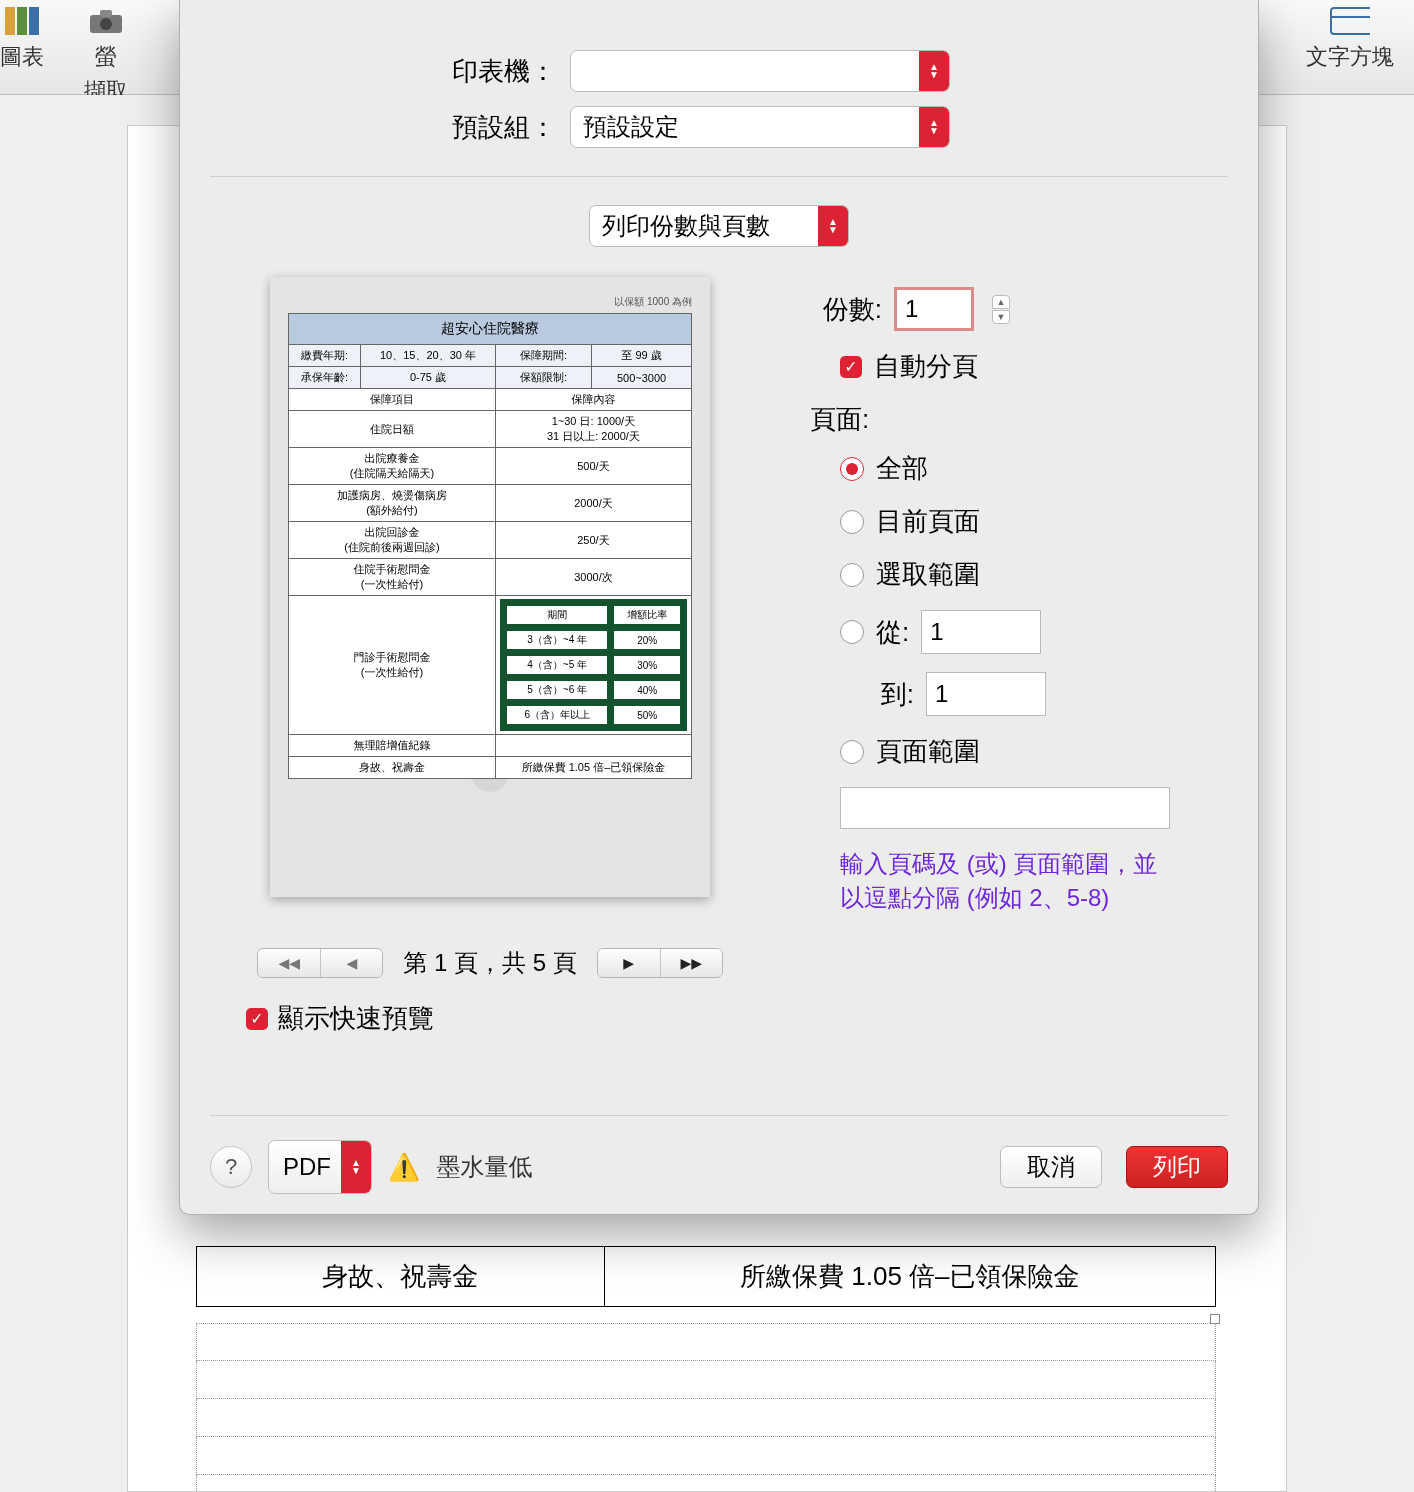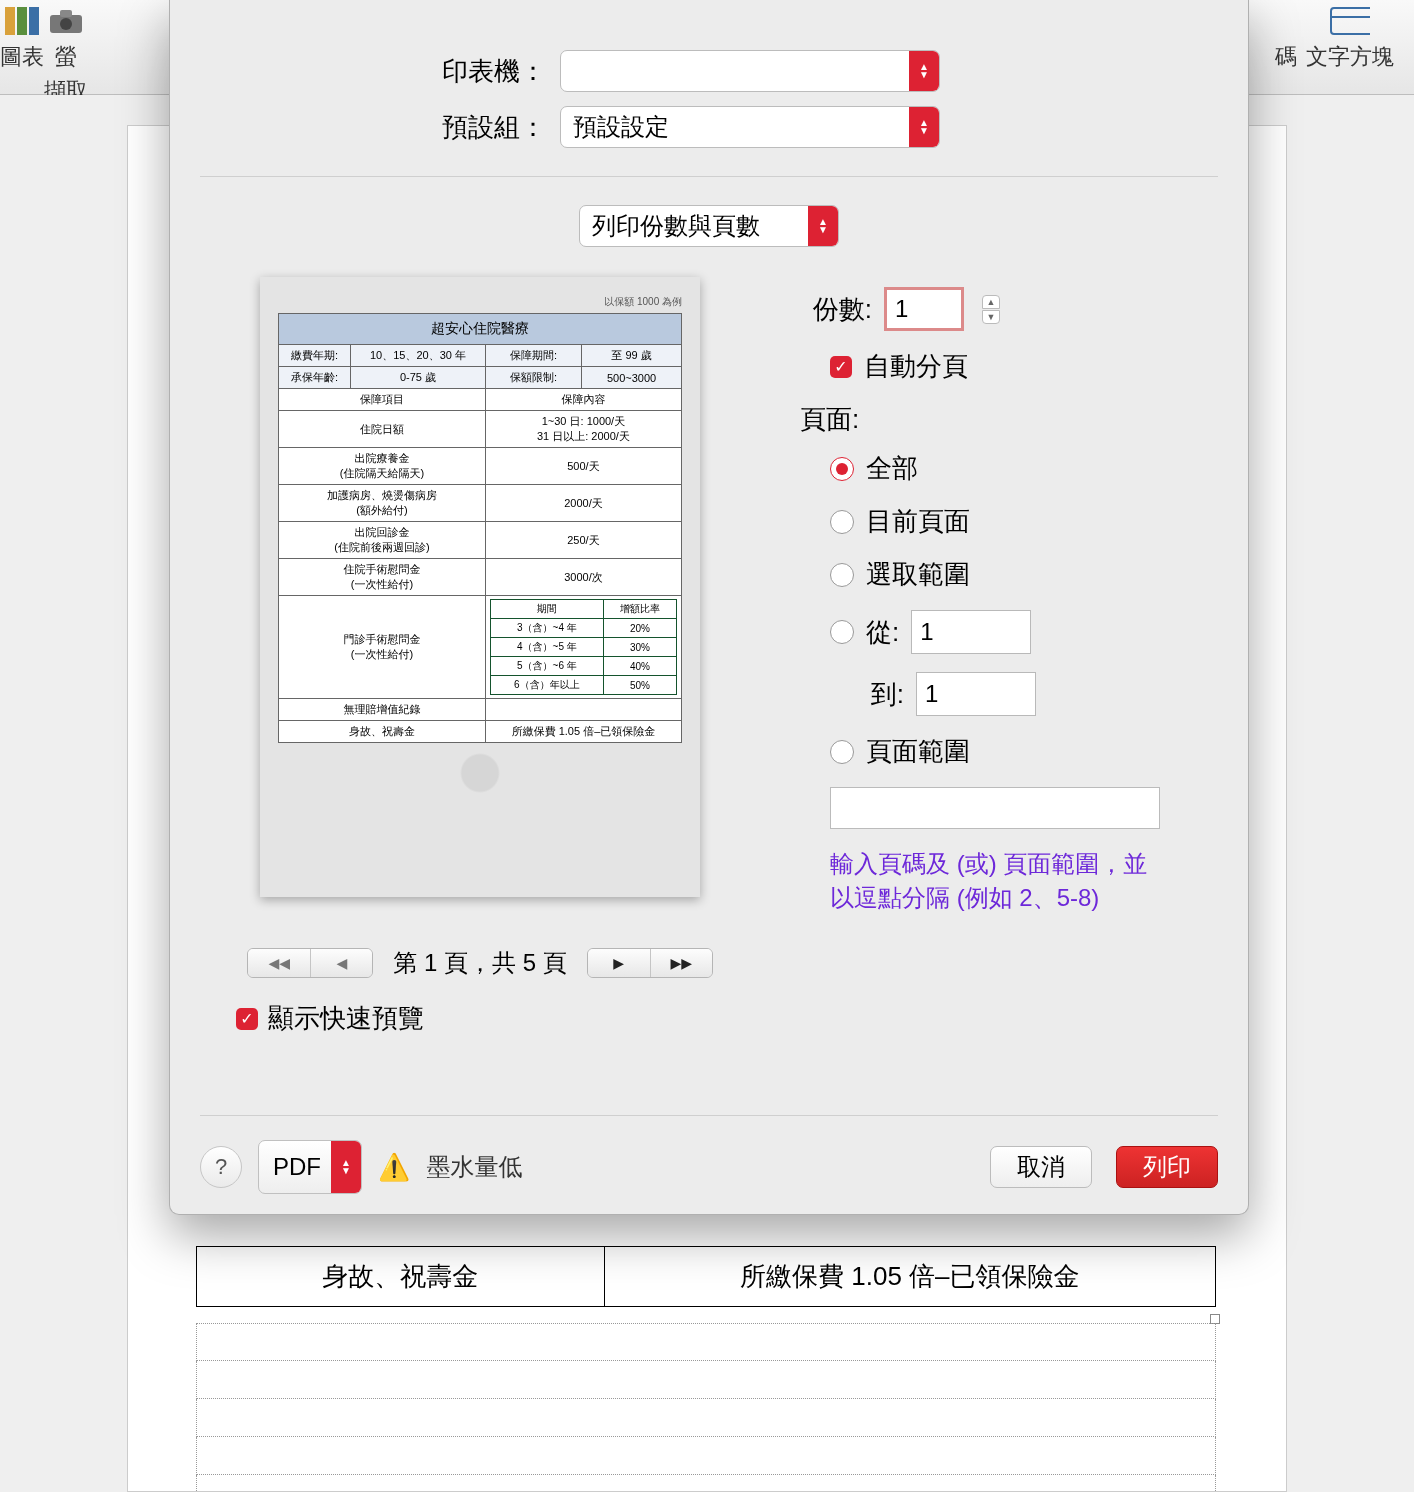--- a/index.html
+++ b/index.html
@@ -5,21 +5,21 @@
   * { box-sizing: border-box; margin: 0; padding: 0; font-family: -apple-system, "Helvetica Neue", Arial, sans-serif; }
   body { background: #ececec; width: 1414px; height: 1492px; position: relative; overflow: hidden; }
 
   
   .toolbar {
     position: absolute; top: 0; left: 0; right: 0; height: 95px;
     background: linear-gradient(#f9f9f9, #e6e6e6);
     border-bottom: 1px solid #bdbdbd;
     display: flex; justify-content: space-between; padding: 4px 20px 0 0;
   }
-  .toolbar-left, .toolbar-right { display: flex; align-items: flex-start; }
+  .toolbar-left, .toolbar-right { display: flex; gap: 40px; align-items: flex-start; }
   .toolbar-item { display: flex; flex-direction: column; align-items: center; gap: 4px; font-size: 22px; color: #333; }
   .toolbar-icon { width: 40px; height: 34px; display:flex; align-items:center; justify-content:center; }
   .toolbar-sub { font-size: 22px; color:#333; }
 
   
   .doc-bg {
     position: absolute; top: 95px; left: 0; right: 0; bottom: 0;
     background: #efefef;
     display: flex; justify-content: center;
     padding-top: 30px;
@@ -35,21 +35,21 @@
   .page-bg table.bg-table td {
     border: 1.5px solid #000; height: 60px; text-align: center; font-size: 26px;
   }
   .page-bg .empty-rows { position:absolute; top:1197px; left:68px; width:1020px; }
   .page-bg .empty-rows div { height:38px; border:1px dotted #999; border-top:none; }
   .page-bg .empty-rows div:first-child { border-top:1px dotted #999; }
   .corner-handle { position:absolute; width:10px; height:10px; background:#fff; border:1px solid #888; }
 
   
   .dialog {
-    position: absolute; left: 169px; top: 0; width: 1080px; height: 1215px;
+    position: absolute; left: 179px; top: 0; width: 1080px; height: 1215px;
     background: #ececec;
     border: 1px solid #b0b0b0; border-top: none;
     border-radius: 0 0 10px 10px;
     box-shadow: 0 20px 50px rgba(0,0,0,0.35);
     padding: 50px 30px 20px 30px;
     display: flex; flex-direction: column;
   }
 
   .row { display: flex; align-items: center; margin-bottom: 14px; }
   .row-label { width: 360px; text-align: right; font-size: 26px; padding-right: 14px; color:#000; }
@@ -78,21 +78,21 @@
     background-image: radial-gradient(circle at 30% 40%, #d8d8d8 20px, transparent 22px),
                       radial-gradient(circle at 70% 60%, #dadada 24px, transparent 26px),
                       radial-gradient(circle at 50% 80%, #d6d6d6 18px, transparent 20px);
   }
   .mini-note { text-align:right; font-size:10px; color:#555; margin-bottom:4px;}
   .mini-table { width: 100%; border-collapse: collapse; font-size: 11px; background:#fff;}
   .mini-table th, .mini-table td { border: 1px solid #666; padding: 3px 4px; text-align: center; }
   .mini-table .title { background: #b9c9de; font-size: 14px; font-weight: 500; padding:6px;}
   .mini-table .hdr { background: #eef2f8; }
   .mini-sub { width: 100%; border-collapse: collapse; font-size:10px;}
-  .mini-sub td { border:1px solid #14532d; padding:2px 3px; text-align:center;}
+  .mini-sub td { border:7px solid #14532d; padding:2px 3px; text-align:center;}
 
   .pager { display:flex; align-items:center; gap: 20px; margin-top: 50px; }
   .pager-btns { display:flex; border:1px solid #b5b5b5; border-radius:6px; overflow:hidden; }
   .pager-btn { width:62px; height:28px; background:linear-gradient(#fdfdfd,#e7e7e7); display:flex; align-items:center; justify-content:center; font-size:14px; color:#777; }
   .pager-btn + .pager-btn { border-left:1px solid #c5c5c5; }
   .pager-btn.active { color:#222; }
   .pager-text { font-size: 24px; }
 
   .quick-row { display:flex; align-items:center; gap:10px; margin-top: 22px; align-self:flex-start; margin-left:36px;}
   .checkbox { width:22px; height:22px; border-radius:5px; background:#d23; display:flex; align-items:center; justify-content:center; color:#fff; font-size:16px;}

